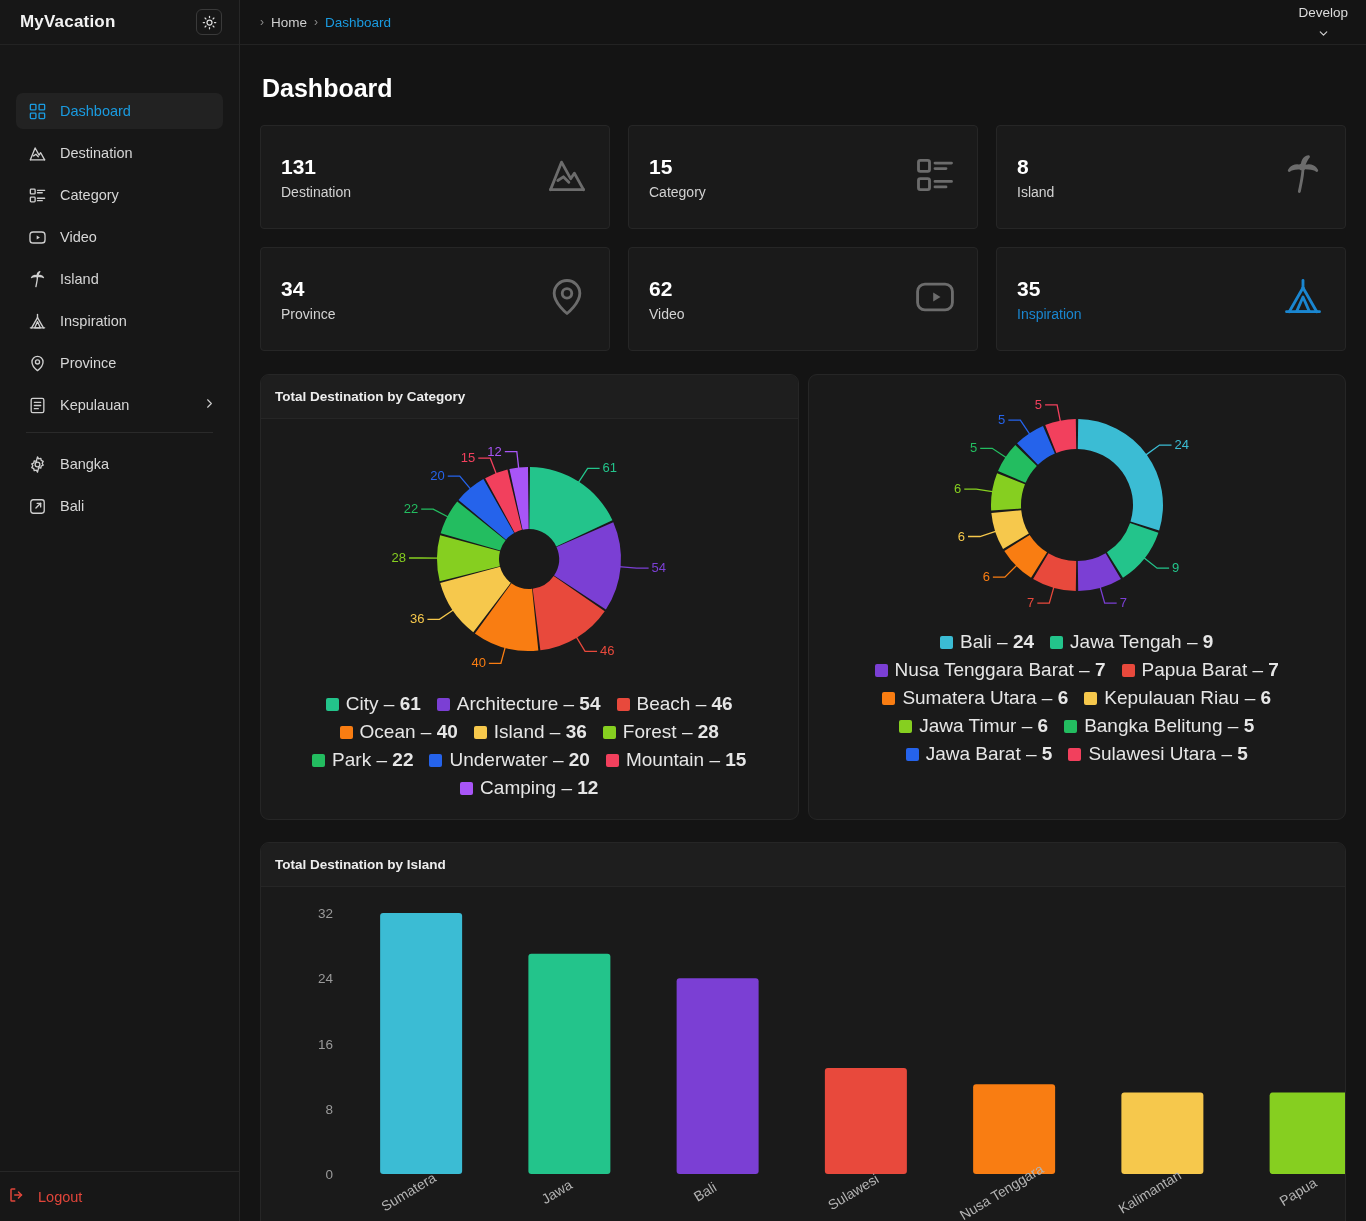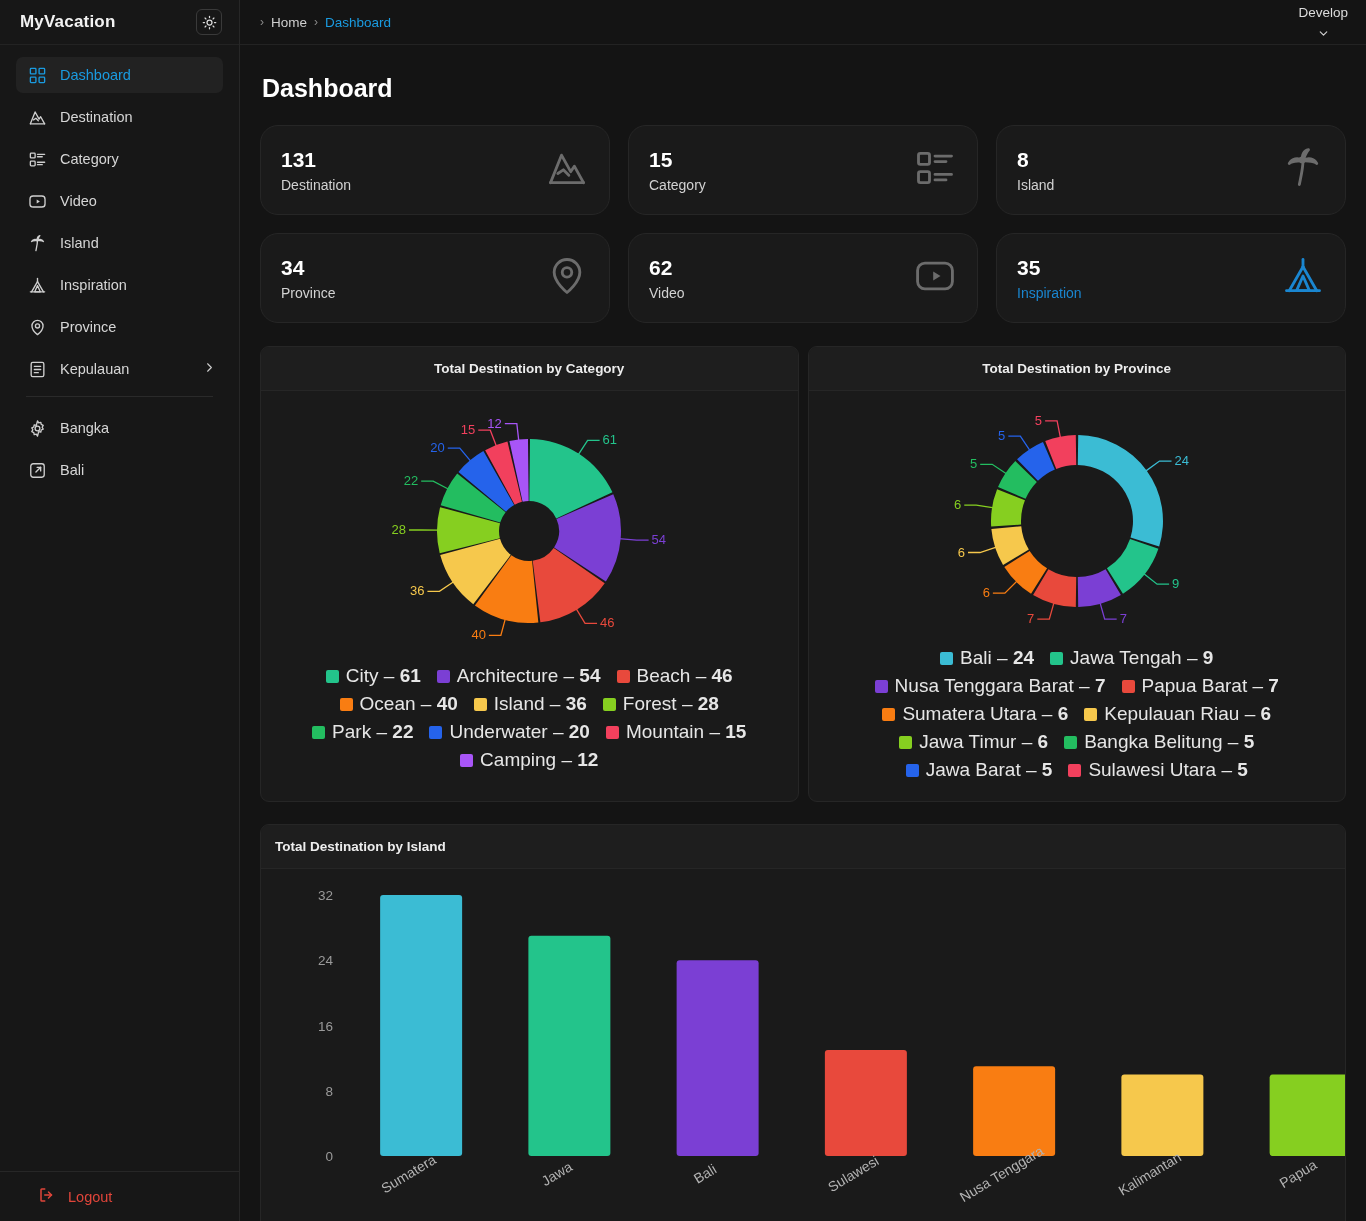--- a/index.html
+++ b/index.html
@@ -12,20 +12,21 @@
   }
   .app { display: flex; width: 1366px; height: 1221px; }
 
   
   .sidebar {
     width: 240px; height: 1221px;
     background: #171717;
     border-right: 1px solid #272727;
     display: flex; flex-direction: column;
     flex: 0 0 240px;
+    gap: 36px;
   }
   .brandbar {
     height: 45px;
     display: flex; align-items: center; justify-content: space-between;
     padding: 0 17px 0 20px;
     border-bottom: 1px solid #232323;
   }
   .brand { font-size: 17px; font-weight: bold; color: #f2f2f2; letter-spacing: .2px; }
   .theme-toggle {
     width: 26px; height: 26px; border: 1px solid #3a3a3a; border-radius: 6px;
@@ -38,21 +39,21 @@
     height: 36px; padding: 0 10px; border-radius: 7px;
     margin-bottom: 6px; cursor: pointer;
     color: #d6d6d6; font-size: 14.5px;
     position: relative;
   }
   .navitem .ico { width: 22px; height: 22px; display: flex; align-items: center; justify-content: center; flex: 0 0 22px; }
   .navitem.active { background: #222222; color: #1a9be0; }
   .navitem.active .ico svg { stroke: #1a9be0; }
   .navitem .chev { position: absolute; right: 6px; top: 50%; transform: translateY(-50%); }
   .nav-sep { height: 1px; background: #2a2a2a; margin: 9px 10px 13px 10px; }
-  .logoutwrap { border-top: 1px solid #272727; padding: 14px 38px; }
+  .logoutwrap { border-top: 1px solid #272727; padding: 14px 8px; }
   .logout {
     display: flex; align-items: center; gap: 12px;
     color: #e0453a; font-size: 14.5px; cursor: pointer;
   }
 
   
   .main { flex: 1; height: 1221px; display: flex; flex-direction: column; overflow: hidden; }
   .topbar {
     height: 45px; flex: 0 0 45px;
     border-bottom: 1px solid #232323;
@@ -63,33 +64,33 @@
   .crumbs .sep { color: #8a8a8a; font-size: 12px; }
   .crumbs .cur { color: #1a9be0; }
   .develop { display: flex; align-items: center; gap: 7px; font-size: 13.5px; color: #dcdcdc; cursor: pointer; flex-direction: column; }
 
   .content { padding: 20px; overflow: hidden; }
   .page-title { font-size: 25px; font-weight: bold; color: #ffffff; margin: 9px 0 22px 2px; }
 
   
   .statgrid { display: grid; grid-template-columns: repeat(3, 1fr); gap: 18px; margin-bottom: 23px; }
   .statcard {
-    background: #1a1a1a; border: 1px solid #262626; border-radius: 18px;
-    height: 90px; padding: 16px 20px;
+    background: #1a1a1a; border: 1px solid #262626; border-radius: 4px;
+    height: 104px; padding: 16px 20px;
     display: flex; align-items: center; justify-content: space-between;
     cursor: pointer;
   }
   .statcard .num { font-size: 21px; font-weight: bold; color: #ffffff; line-height: 1.25; }
   .statcard .lbl { font-size: 14px; color: #d2d2d2; margin-top: 3px; }
   .statcard .cardicon { opacity: .45; }
   .statcard.hl .lbl { color: #1a86d0; }
   .statcard.hl .cardicon { opacity: 1; }
 
   
-  .chartrow { display: grid; grid-template-columns: 1fr 1fr; gap: 9px; margin-bottom: 22px; text-align: center; }
+  .chartrow { display: grid; grid-template-columns: 1fr 1fr; gap: 9px; margin-bottom: 22px; }
   .card { background: #1a1a1a; border: 1px solid #262626; border-radius: 9px; overflow: hidden; }
   .card-head {
     padding: 14px 14px; font-size: 13.5px; font-weight: bold; color: #ededed;
     border-bottom: 1px solid #262626; background: #1e1e1e;
   }
   .card-body { padding: 10px 10px 14px 10px; }
 
   .donutwrap { display: flex; justify-content: center; }
   .legend {
     display: flex; flex-wrap: wrap; justify-content: center;
@@ -409,21 +410,20 @@
                 </span>
                 <span class="li">
                   <i class="sw" style="background:#a855f7"></i>
                   <span>Camping – <b>12</b></span>
                 </span>
               </div>
           </div>
         </div>
 
         <div class="card">
-          <div class="card-head">Total Destination by Province</div>
           <div class="card-body">
             <div class="donutwrap">
               <svg id="donut1" width="500" height="242" viewBox="0 0 500 242">
                   <path d="M251.20396066971878 34.00842786234357 A86 86 0 0 1 332.15488933548505 145.42782252325594 L303.49620700915307 136.5576518756085 A56 56 0 0 0 250.78397438958433 64.00548791036326 Z" fill="#3bbcd4"></path>
                   <path d="M317.9574275274956 70.62603880743225 L332.51973342624467 60.04590426616774 L344.51973342624467 60.04590426616774" stroke="#3bbcd4" stroke-width="1.3" fill="none"></path>
                   <text x="347.51973342624467" y="64.04590426616774" fill="#3bbcd4" font-size="13" font-family="Liberation Sans, sans-serif" text-anchor="start">24</text>
                   <path d="M331.4108007204808 147.71789180385417 A86 86 0 0 1 295.95701824289836 192.69080047861564 L279.92550025118965 167.3335444977032 A56 56 0 0 0 303.01168419008053 138.0488597792539 Z" fill="#23c48b"></path>
                   <path d="M315.9666221939826 172.00389174202604 L330.10232694983597 183.14758282960307 L342.10232694983597 183.14758282960307" stroke="#23c48b" stroke-width="1.3" fill="none"></path>
                   <text x="345.10232694983597" y="187.14758282960307" fill="#23c48b" font-size="13" font-family="Liberation Sans, sans-serif" text-anchor="start">9</text>
                   <path d="M293.9039277962886 193.94893592242067 A86 86 0 0 1 251.20396066971878 205.99157213765642 L250.78397438958433 175.99451208963674 A56 56 0 0 0 278.5886041464205 168.15279548436695 Z" fill="#7b3fd4"></path>

